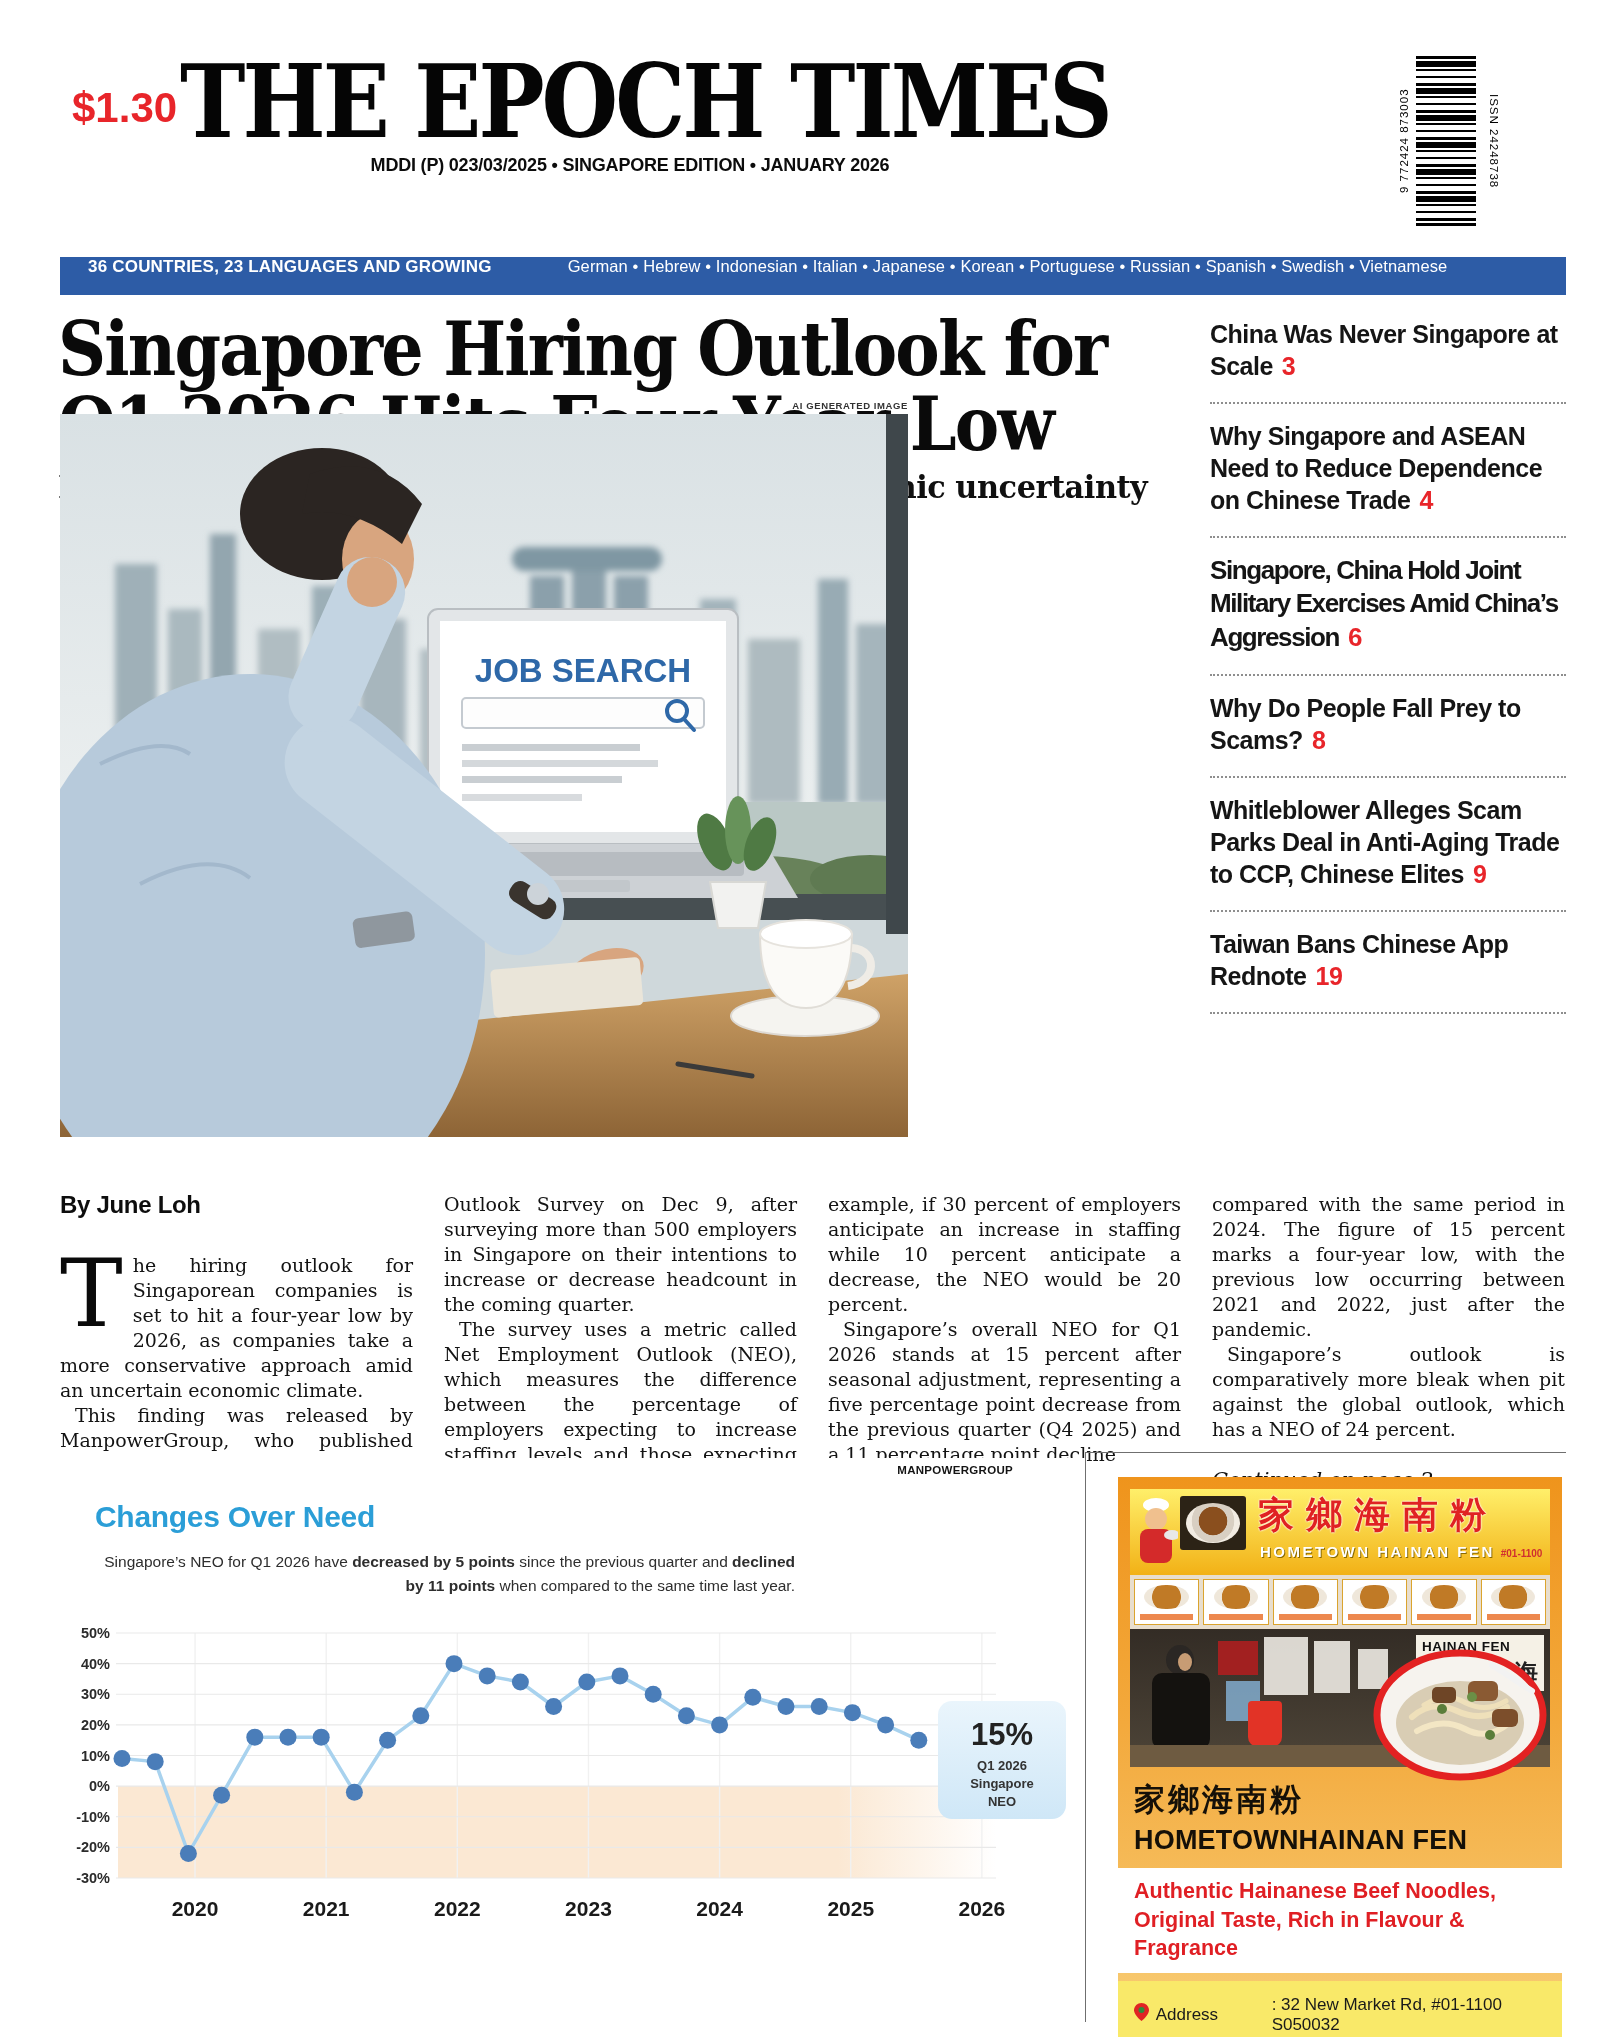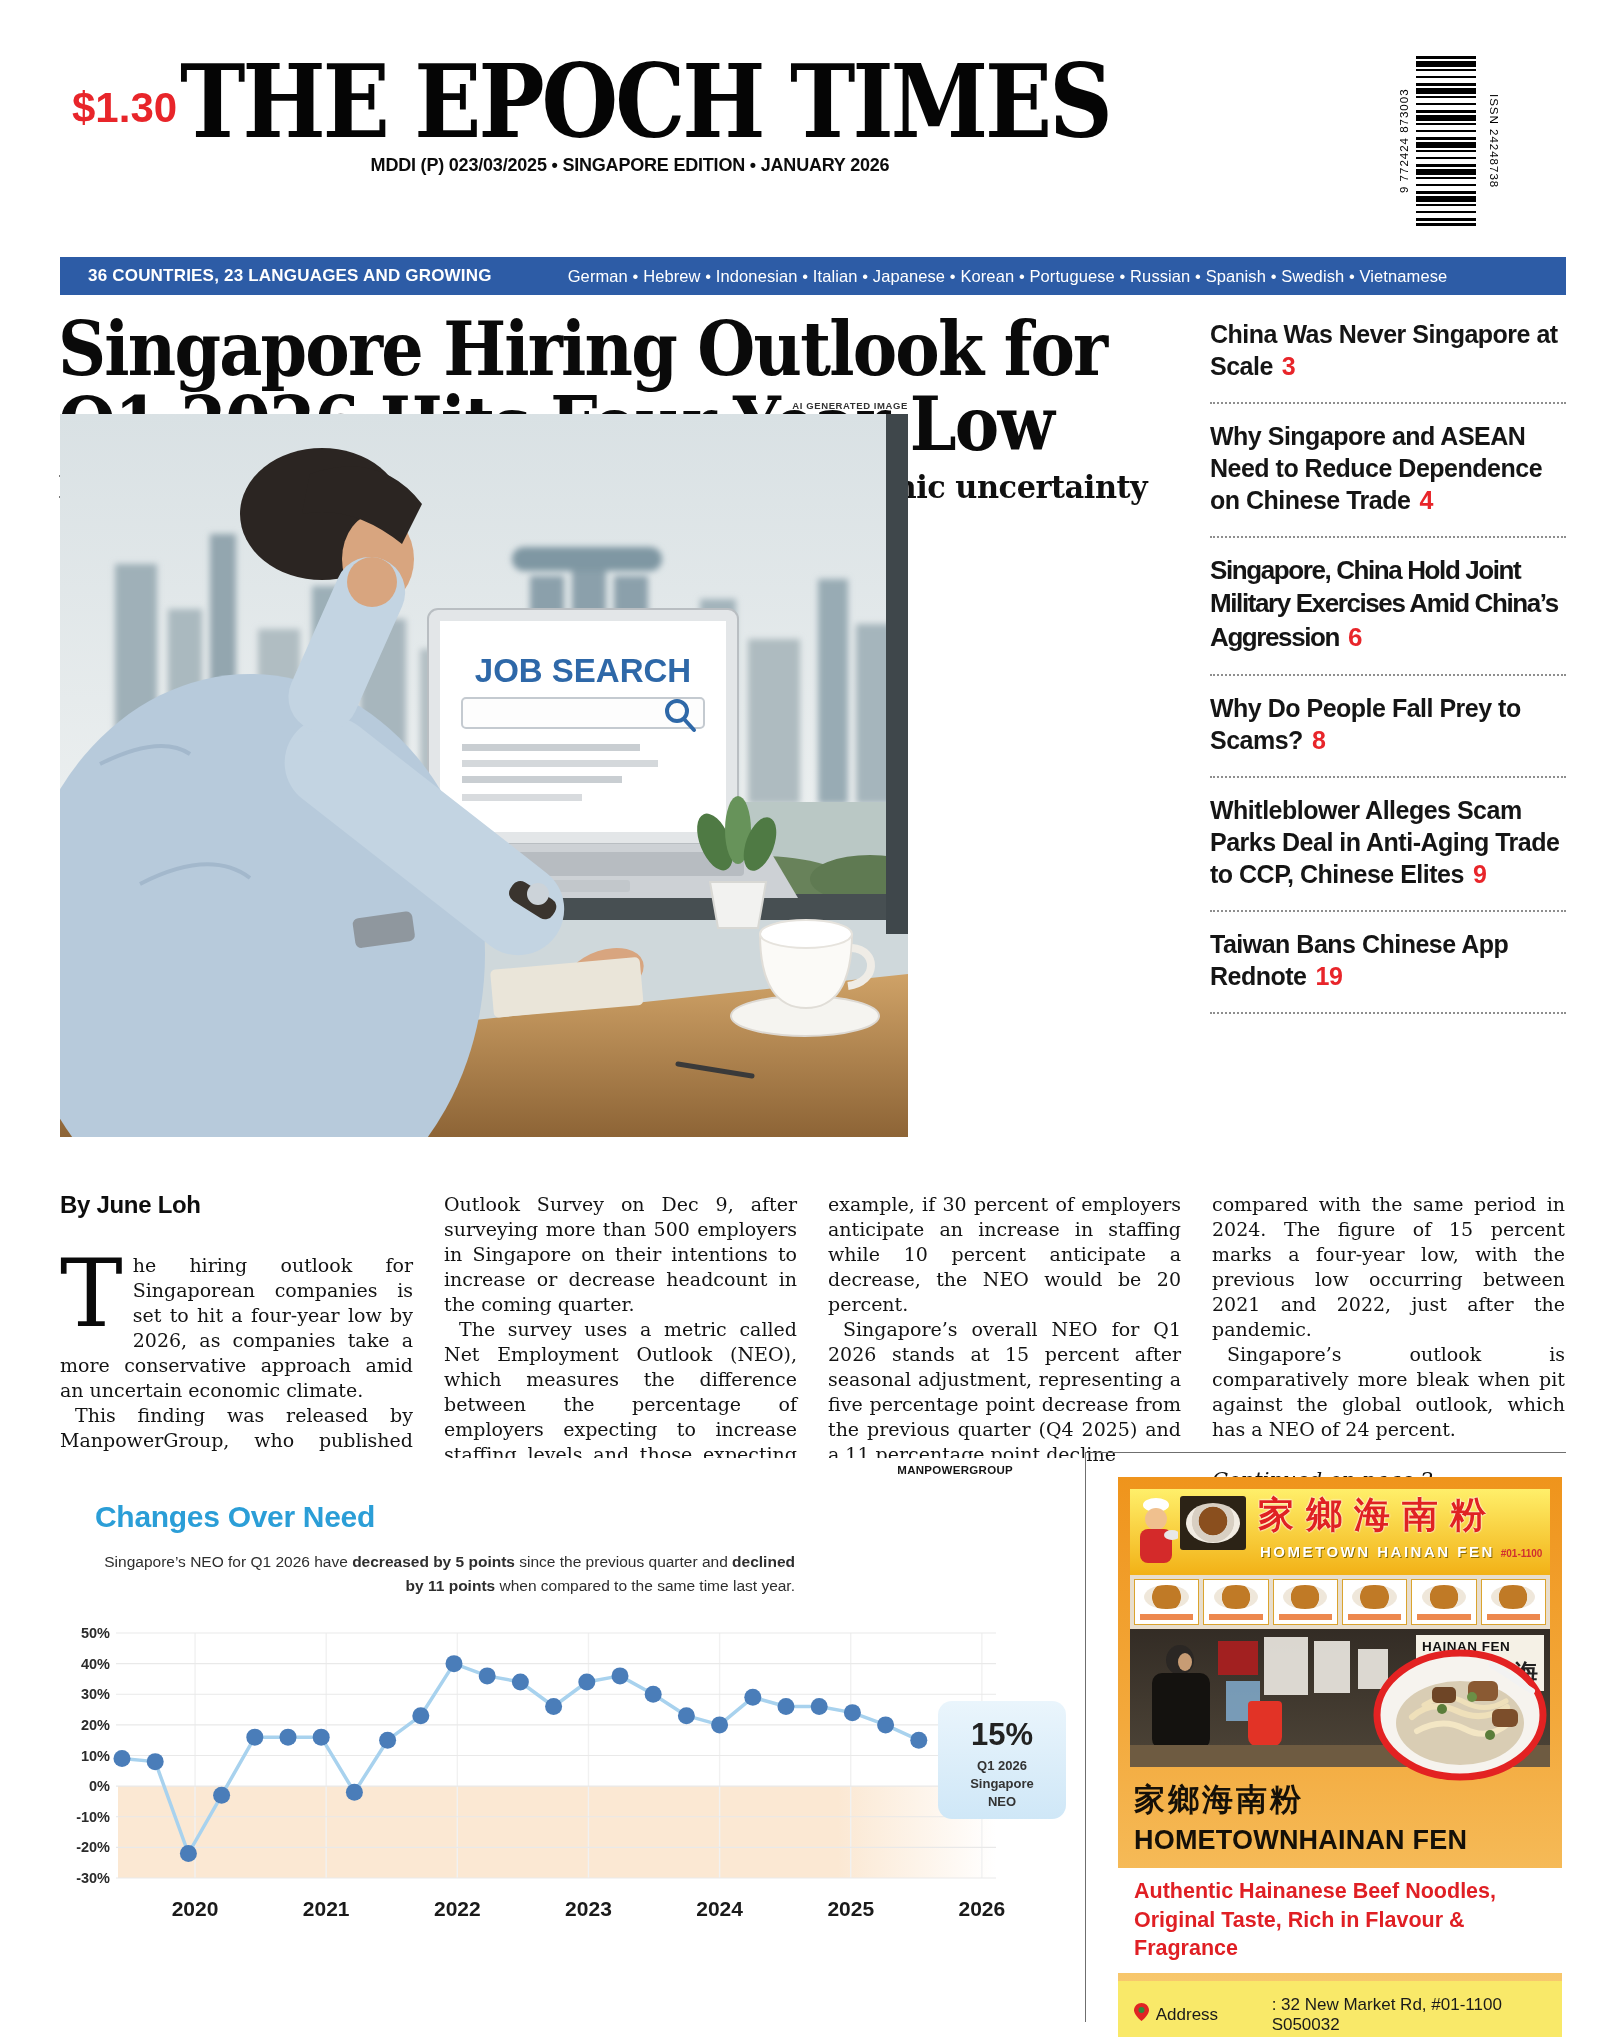--- a/index.html
+++ b/index.html
@@ -16,21 +16,21 @@
                 font-size:18px; font-weight:bold; letter-spacing:-0.2px; color:#0c0c0c; }
   .barcode { position:absolute; left:1390px; top:52px; width:116px; height:178px; background:#fff; }
   .barcode .bars { position:absolute; left:26px; top:4px; width:60px; height:170px;
      background:repeating-linear-gradient(180deg,#000 0 3px,#fff 3px 5px,#000 5px 11px,#fff 11px 13px,#000 13px 15px,#fff 15px 20px,#000 20px 22px,#fff 22px 27px); }
   .bc-num, .bc-issn { position:absolute; top:0; height:178px; font-size:11.5px; color:#000;
      writing-mode:vertical-rl; transform:rotate(180deg); text-align:center; letter-spacing:1px; }
   .bc-num { left:8px; } .bc-issn { right:6px; transform:none; }
 
   
   .langbar { position:absolute; left:60px; top:257px; width:1506px; height:38px; background:#2d5ca6;
-             display:flex; align-items:center; color:#fff; }
+             display:flex; align-items:flex-start; color:#fff; }
   .langbar .left { font-weight:bold; font-size:17px; letter-spacing:0.2px; margin-left:28px; }
   .langbar .right { font-size:16.5px; margin-left:76px; letter-spacing:0.1px; }
 
   
   .headline { position:absolute; left:58px; top:312px; font-family:"DejaVu Serif", serif; font-weight:bold;
               font-size:74px; line-height:1.02; letter-spacing:-2px; color:#0a0a0a;
               transform:scaleX(0.9); transform-origin:top left; white-space:nowrap; }
   .subhead { position:absolute; left:58px; top:468px; font-family:"DejaVu Serif", serif; font-weight:bold;
              font-size:32px; letter-spacing:-0.5px; color:#101010; transform:scaleX(0.95); transform-origin:top left; white-space:nowrap; }
   .ai-credit { position:absolute; left:60px; top:400px; width:848px; text-align:right;

